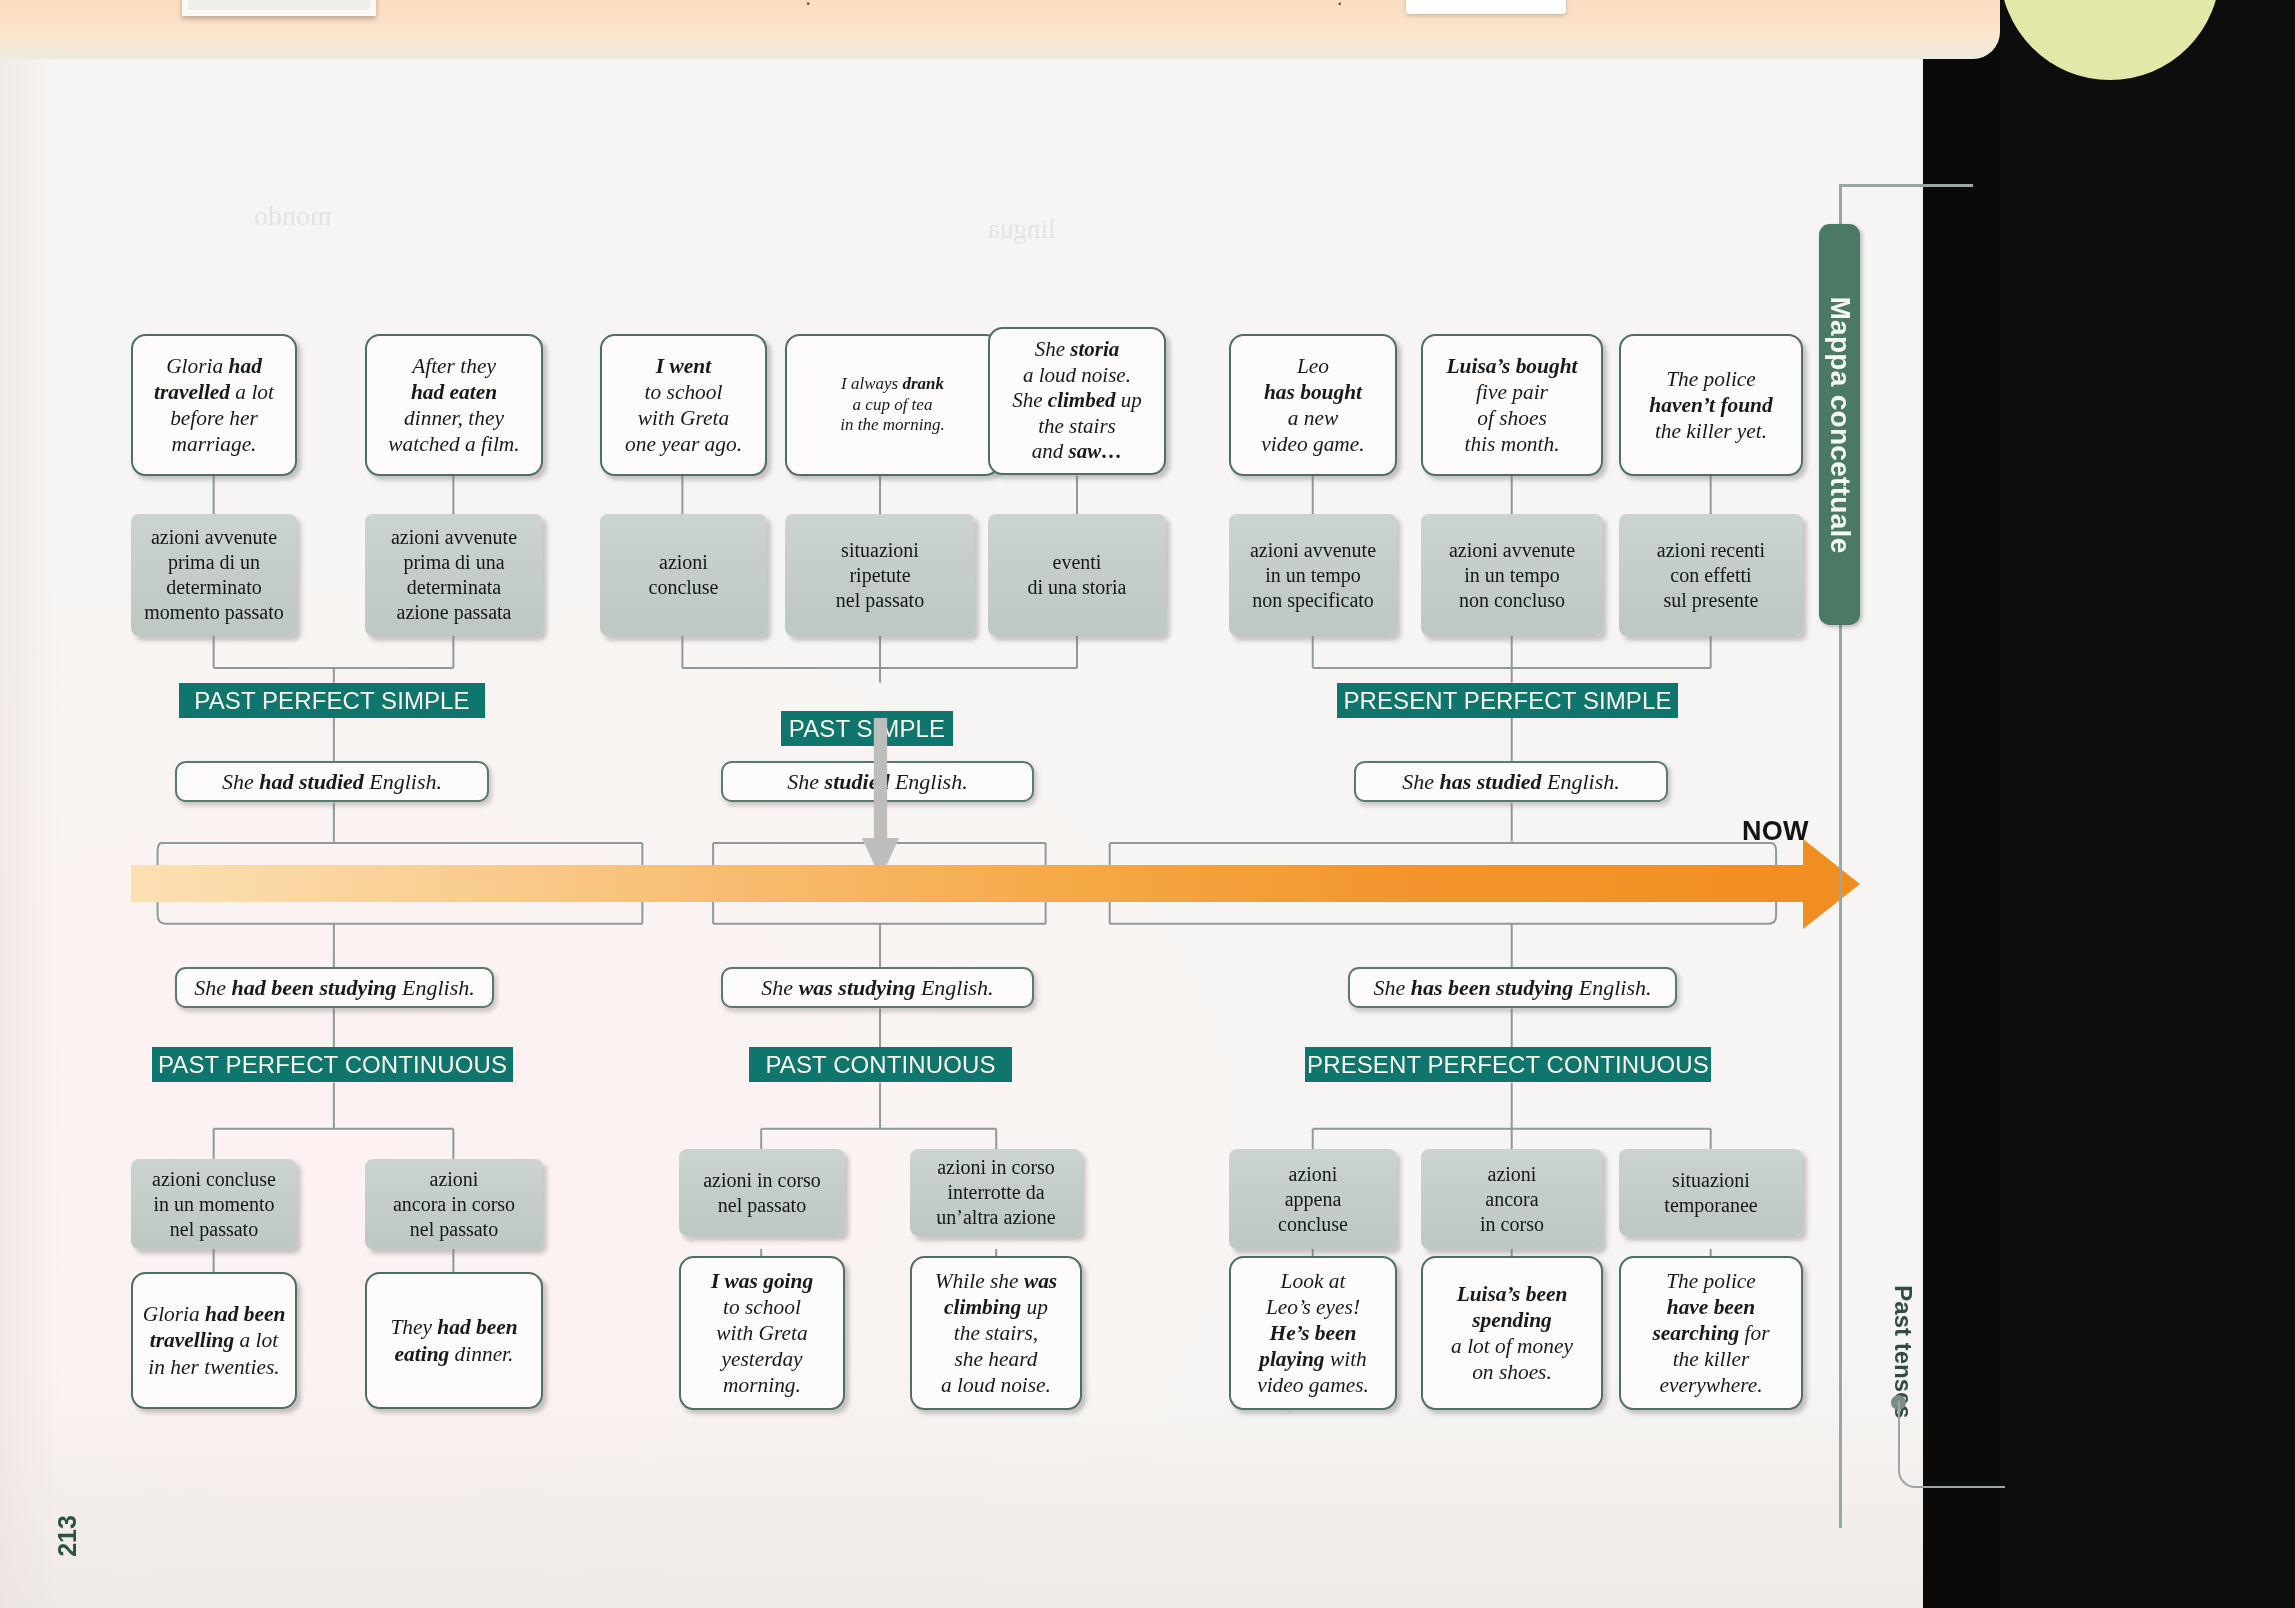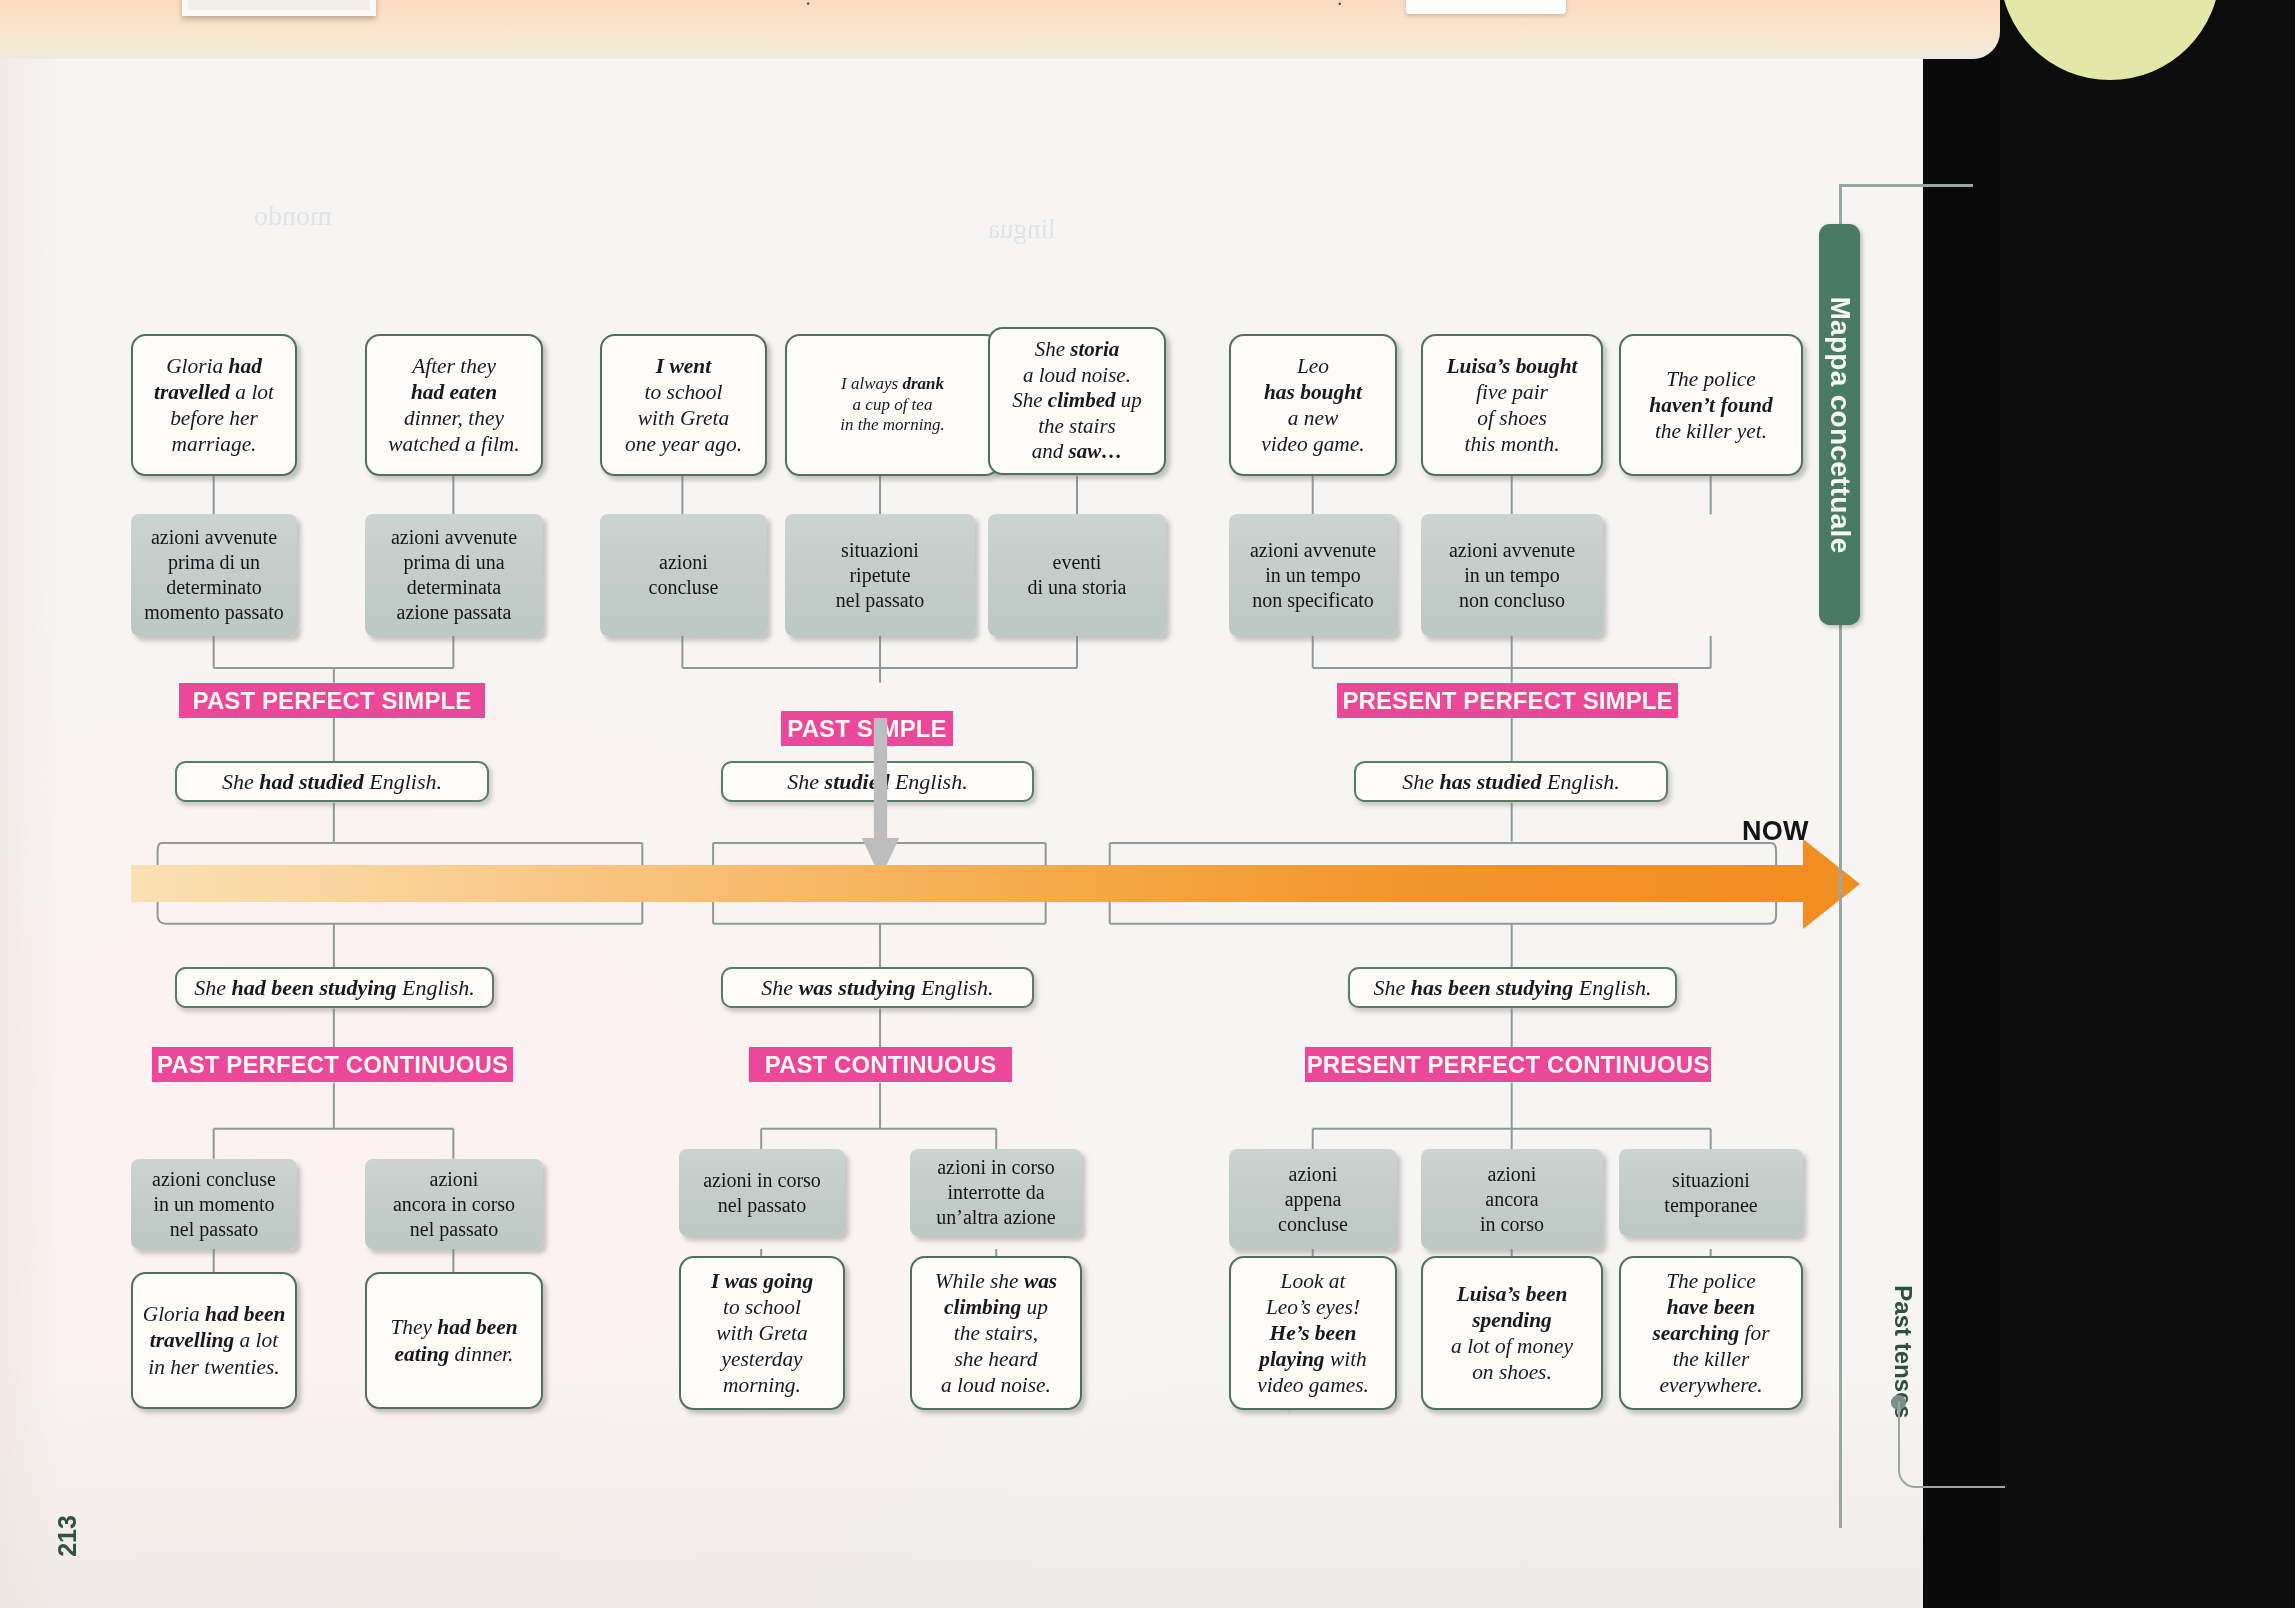--- a/index.html
+++ b/index.html
@@ -102,24 +102,24 @@
     box-shadow: 4px 4.7px 4.7px rgba(120,120,120,.38);
     display: flex; align-items: center; justify-content: center;
     text-align: center;
     color: #15181a;
     line-height: 1.25;
     padding: 4px 5.3px;
   }
 
   .tense-band {
     position: absolute;
-    background: #ec4899;
+    background: #0f766e;
     color: #fdf6ef;
     font-family: "Liberation Sans", sans-serif;
-    font-weight: 700;
+    font-weight: 400;
     display: flex; align-items: center; justify-content: center;
     letter-spacing: 0.1px;
     text-shadow: 0 0 0.7px rgba(0,0,0,.12);
   }
 
   .pill {
     position: absolute;
     background: #fdfcfa;
     border: 2px solid #5b7a6e;
     border-radius: 10.7px;
@@ -331,20 +331,21 @@
       <i>The police<br><b>haven’t found</b><br>the killer yet.</i>
     </div>
 
   <div class="grey-box" style="left:131px; top:514px; width:166px; height:122px; font-size:20px;">azioni avvenute<br>prima di un<br>determinato<br>momento passato</div>
   <div class="grey-box" style="left:365px; top:514px; width:178px; height:122px; font-size:20px;">azioni avvenute<br>prima di una<br>determinata<br>azione passata</div>
   <div class="grey-box" style="left:600px; top:514px; width:167px; height:122px; font-size:20px;">azioni<br>concluse</div>
   <div class="grey-box" style="left:785px; top:514px; width:190px; height:122px; font-size:20px;">situazioni<br>ripetute<br>nel passato</div>
   <div class="grey-box" style="left:988px; top:514px; width:178px; height:122px; font-size:20px;">eventi<br>di una storia</div>
   <div class="grey-box" style="left:1229px; top:514px; width:168px; height:122px; font-size:20px;">azioni avvenute<br>in un tempo<br>non specificato</div>
   <div class="grey-box" style="left:1421px; top:514px; width:182px; height:122px; font-size:20px;">azioni avvenute<br>in un tempo<br>non concluso</div>
+  <div class="grey-box" style="left:1619px; top:514px; width:184px; height:122px; font-size:20px;">azioni recenti<br>con effetti<br>sul presente</div>
 
   <div class="tense-band" style="left:179px; top:683px; width:306px; height:35px; font-size:24px;">PAST PERFECT SIMPLE</div>
   <div class="tense-band" style="left:781px; top:683px; width:172px; height:35px; font-size:24px;margin-top:28px;">PAST SIMPLE</div>
   <div class="tense-band" style="left:1337px; top:683px; width:341px; height:35px; font-size:24px;">PRESENT PERFECT SIMPLE</div>
 
   <div class="pill" style="left:175px; top:761px; width:314px; height:41px; font-size:22px;">
       <i>She <b>had studied</b> English.</i>
     </div>
   <div class="pill" style="left:721px; top:761px; width:313px; height:41px; font-size:22px;">
       <i>She <b>studied</b> English.</i>

